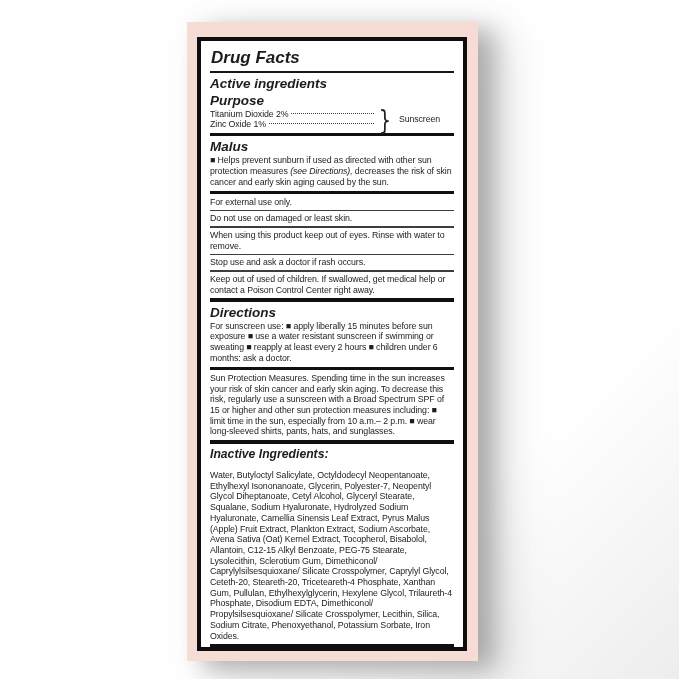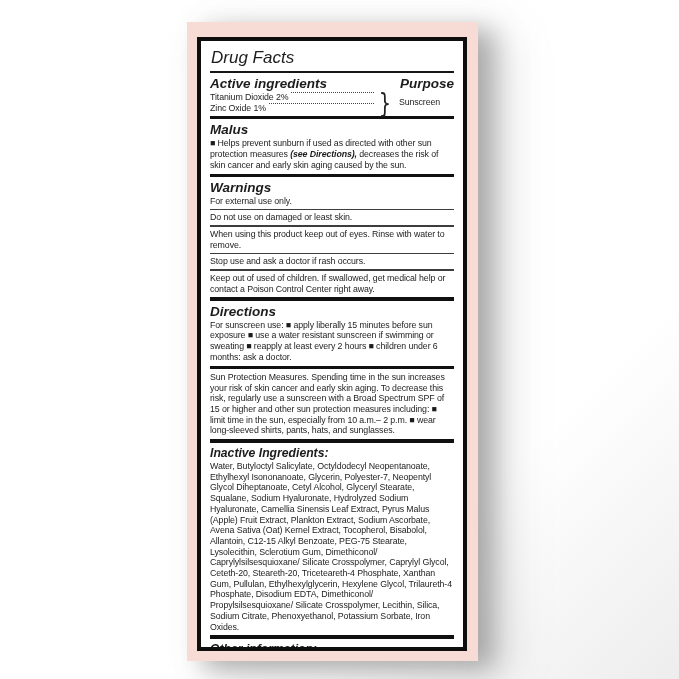--- a/index.html
+++ b/index.html
@@ -15,34 +15,34 @@
     box-shadow:16px 8px 24px rgba(120,120,120,.55), 30px 14px 40px rgba(150,150,150,.25);
   }
   .label-box {
     position:absolute; left:10px; top:15px; right:11px; bottom:10px;
     background:#ffffff; border:4px solid #0e0e0e;
   }
   .label-content {
     position:absolute; inset:0; padding:4px 9px 2px 9px; overflow:hidden;
     font-size:8.8px; line-height:10.7px; letter-spacing:-0.1px;
   }
-  .title { font-style:italic; font-weight:normal; font-size:17px; line-height:19px; margin:3px 0 4px 1px; letter-spacing:0; }
+  .title { font-style:italic; font-weight:bold; font-size:17px; line-height:19px; margin:3px 0 4px 1px; letter-spacing:0; }
   .rule-title { height:2px; background:#161616; margin:1px 0 2px; }
   .bar { height:3.4px; background:#101010; margin:3px 0 3px; }
   .hairline { height:1.3px; background:#3d3d3d; margin:2.2px 0 2.4px; }
   .h-major { font-style:italic; font-weight:bold; font-size:13.5px; line-height:15.5px; letter-spacing:0; margin:1px 0 0.5px; }
-  .h-minor { font-style:italic; font-weight:bold; font-size:12.2px; line-height:14.5px; letter-spacing:0; margin:1px 0 1px; }
+  .h-minor { font-style:italic; font-weight:bold; font-size:12.2px; line-height:14.5px; letter-spacing:0; margin:1px 0 9px; }
   p.body { margin:0.5px 0 1.5px; }
   b { font-weight:normal; }
-  .bi { font-weight:bold; font-style:italic;margin-top:9px; }
+  .bi { font-weight:normal; font-style:italic;margin-top:9px; }
   
-  .active-headers { display:flex; justify-content:space-between; align-items:baseline; margin-top:1px; }
+  .active-headers { display:flex; justify-content:space-between; align-items:baseline; margin-top:1px;flex-direction:column; }
   .active-row { display:flex; align-items:center; margin:0 0 2px; }
   .active-left { flex:1; }
-  .ing-line { display:flex; align-items:flex-start; height:10.5px; }
+  .ing-line { display:flex; align-items:center; height:10.5px; }
   .ing-line .nm { white-space:nowrap; }
   .leader { flex:1; border-bottom:1.6px dotted #444; margin:0 3px 2.5px 3px; }
   .brace { font-family:"DejaVu Sans", sans-serif; font-size:27px; font-weight:400; line-height:20px;
            transform:scaleX(0.72); width:13px; text-align:center; color:#222; }
   .purpose-col { width:64px; display:flex; justify-content:center; padding-right:5px; }
 </style>
 </head>
 <body>
 
 <div class="carton-panel">
@@ -73,21 +73,20 @@
         </div>
       </div>
 
       <div class="bar"></div>
 
       <div class="h-major">Malus</div>
       <p class="body"><span>■ Helps prevent sunburn if used as directed with other sun protection measures </span><span class="bi">(see Directions),</span><span> decreases the risk of skin cancer and early skin aging caused by the sun.</span></p>
 
       <div class="bar"></div>
 
-      <div class="h-major">Warnings</div>
       <p class="body"><b>For external use only.</b></p>
       <div class="hairline"></div>
       <p class="body"><b>Do not use</b><span> on damaged or least skin.</span></p>
       <div class="hairline"></div>
       <p class="body"><b>When using this product</b><span> keep out of eyes. Rinse with water to remove.</span></p>
       <div class="hairline"></div>
       <p class="body"><b>Stop use and ask a doctor</b><span> if rash occurs.</span></p>
       <div class="hairline"></div>
       <p class="body"><b>Keep out of used of children.</b><span> If swallowed, get medical help or contact a Poison Control Center right away.</span></p>
 

